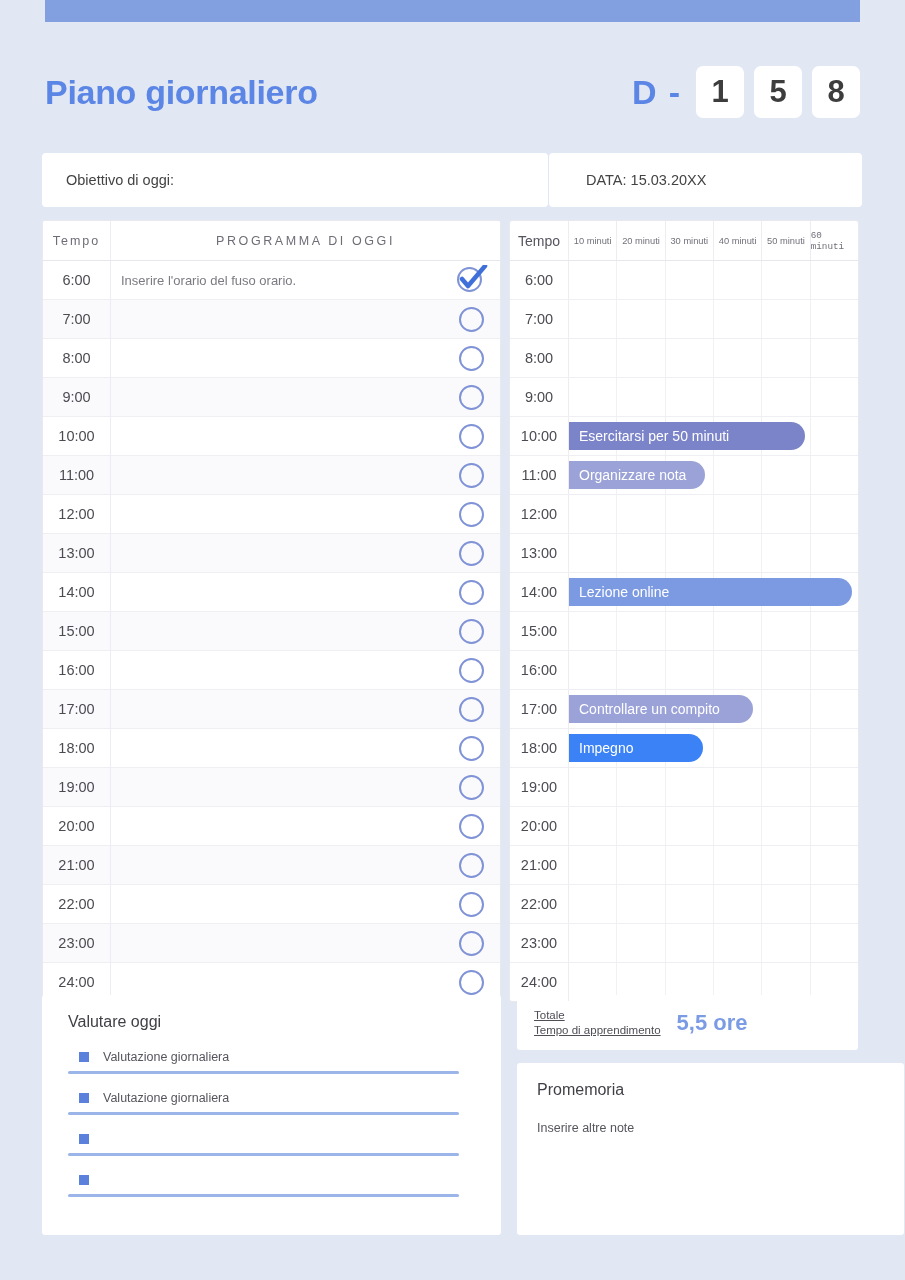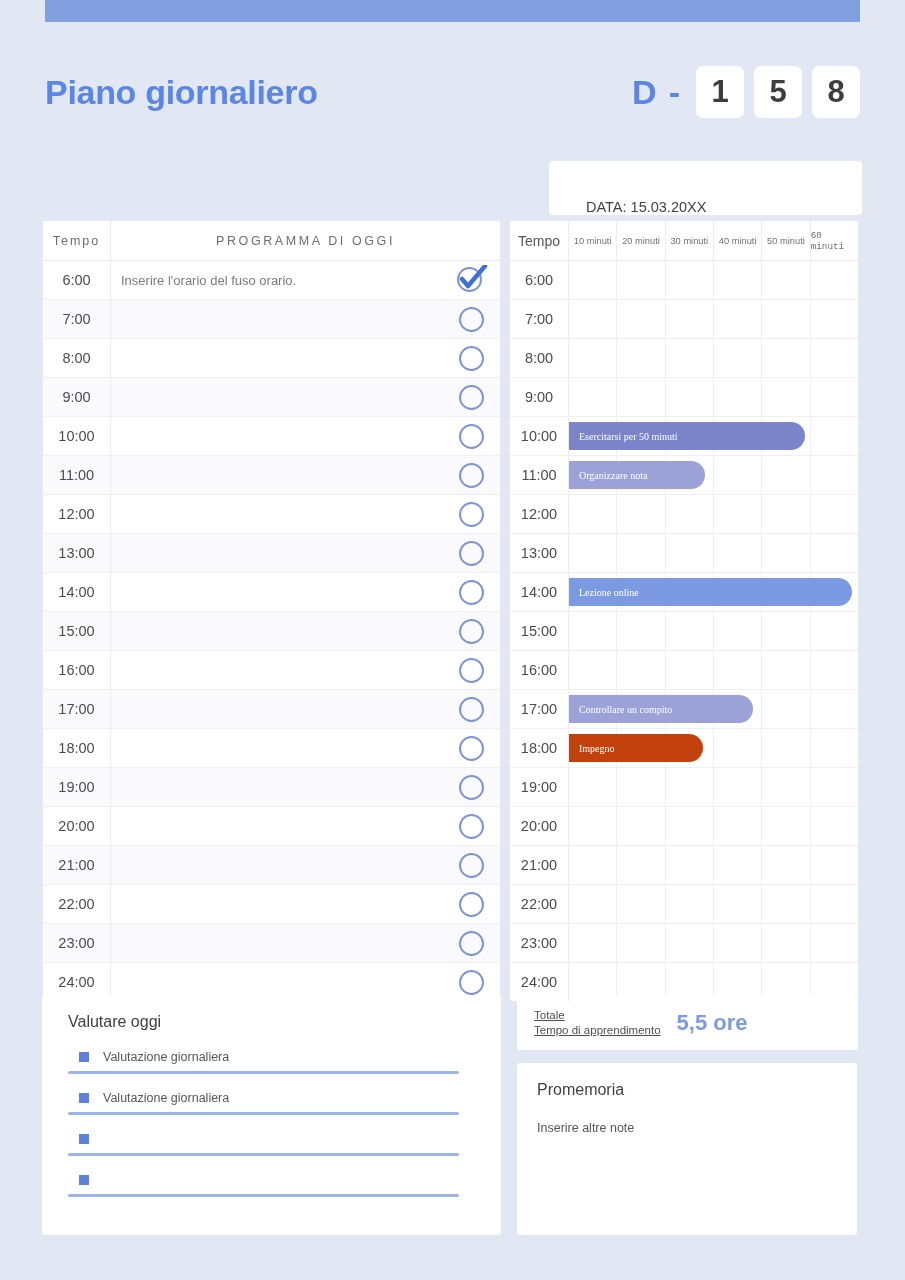--- a/index.html
+++ b/index.html
@@ -91,27 +91,27 @@
     align-items: center;
   }
   .goalbox span {
     margin-left: 24px;
     font-size: 14.5px;
     color: #434343;
   }
   .datebox {
     position: absolute;
     right: 0;
-    top: 8px;
+    top: 0;
     width: 298px;
     height: 54px;
     background: #fff;
     border-radius: 4px;
     display: flex;
-    align-items: flex-end;
+    align-items: center;
     padding-left: 15px;
   }
   .datebox span {
     margin-left: 22px;
     font-size: 14.5px;
     color: #434343;
   }
 
   
   .left-table {
@@ -260,24 +260,23 @@
     left: 58px;
     top: 5px;
     height: 28px;
     border-radius: 0 14px 14px 0;
     display: flex;
     align-items: center;
     z-index: 2;
   }
   .bar span {
     color: #fff;
-    font-size: 10px;
+    font-size: 14px;
     margin-left: 11px;
     white-space: nowrap;
-    font-family: Liberation Serif, serif;
   }
 
   
   .rate-card {
     position: absolute;
     left: 42px;
     top: 995px;
     width: 459px;
     height: 240px;
     background: #fff;
@@ -336,21 +335,21 @@
   .total-value {
     margin-left: 16px;
     font-size: 22px;
     font-weight: bold;
     color: #7b9ce4;
   }
   .memo-card {
     position: absolute;
     left: 517px;
     top: 1063px;
-    width: 340px;
+    width: 387px;
     height: 172px;
     background: #fff;
     border-radius: 3px;
     padding: 18px 20px 0 20px;
     box-sizing: border-box;
   }
   .memo-title {
     font-size: 16px;
     color: #3f3f46;
     margin-bottom: 22px;
@@ -370,20 +369,23 @@
   <div class="daybadge">
     <div class="dletter">D</div>
     <div class="dash">-</div>
     <div class="numbox">1</div>
     <div class="numbox">5</div>
     <div class="numbox">8</div>
   </div>
 </div>
 
 <div class="toprow">
+  <div class="goalbox">
+    <span>Obiettivo di oggi:</span>
+  </div>
   <div class="datebox">
     <span>DATA: 15.03.20XX</span>
   </div>
 </div>
 
 <div class="left-table">
   <div class="lt-head">
     <div class="c-time">Tempo</div>
     <div class="c-prog">PROGRAMMA DI OGGI</div>
   </div>
@@ -687,21 +689,21 @@
       <div class="rt-row">
         <div class="c-time">18:00</div>
         <div class="rt-cells">
           <div class="cell"></div>
           <div class="cell"></div>
           <div class="cell"></div>
           <div class="cell"></div>
           <div class="cell"></div>
           <div class="cell"></div>
         </div>
-        <div class="bar" style="width: 135px; background: #c2410c;">
+        <div class="bar" style="width: 135px; background: #3b82f6;">
           <span>Impegno</span>
         </div>
       </div>
       <div class="rt-row">
         <div class="c-time">19:00</div>
         <div class="rt-cells">
           <div class="cell"></div>
           <div class="cell"></div>
           <div class="cell"></div>
           <div class="cell"></div>

